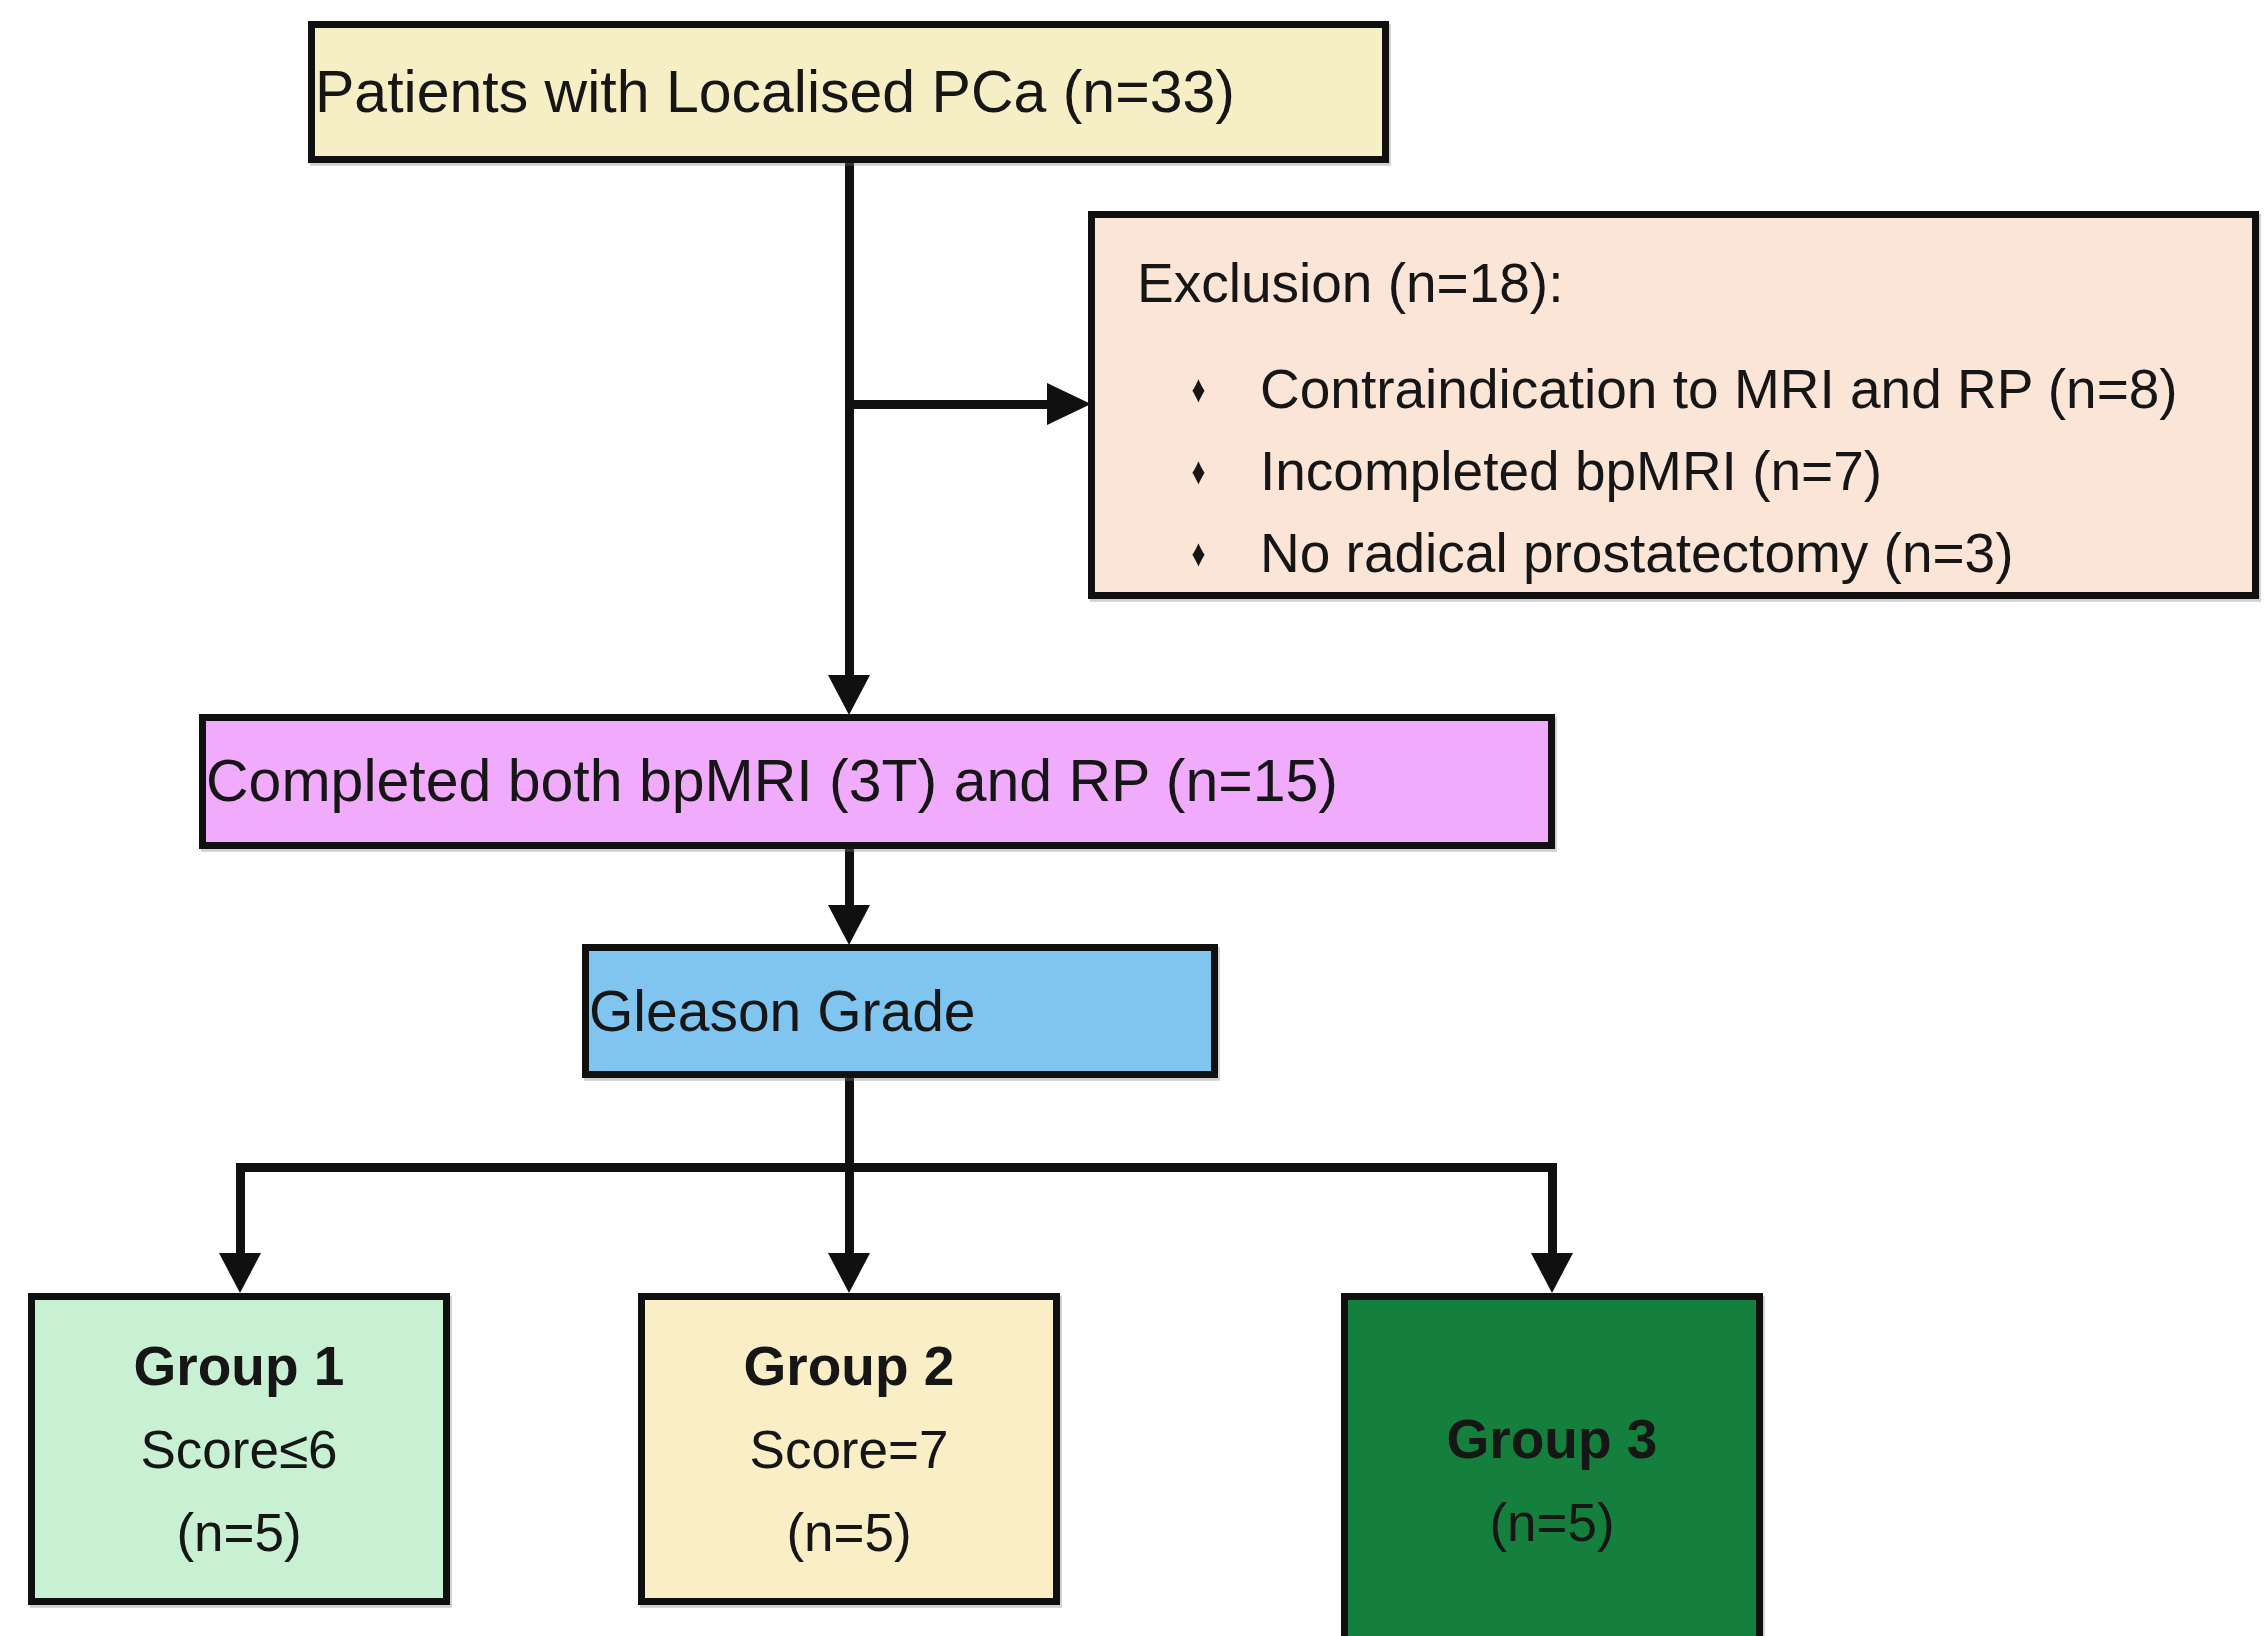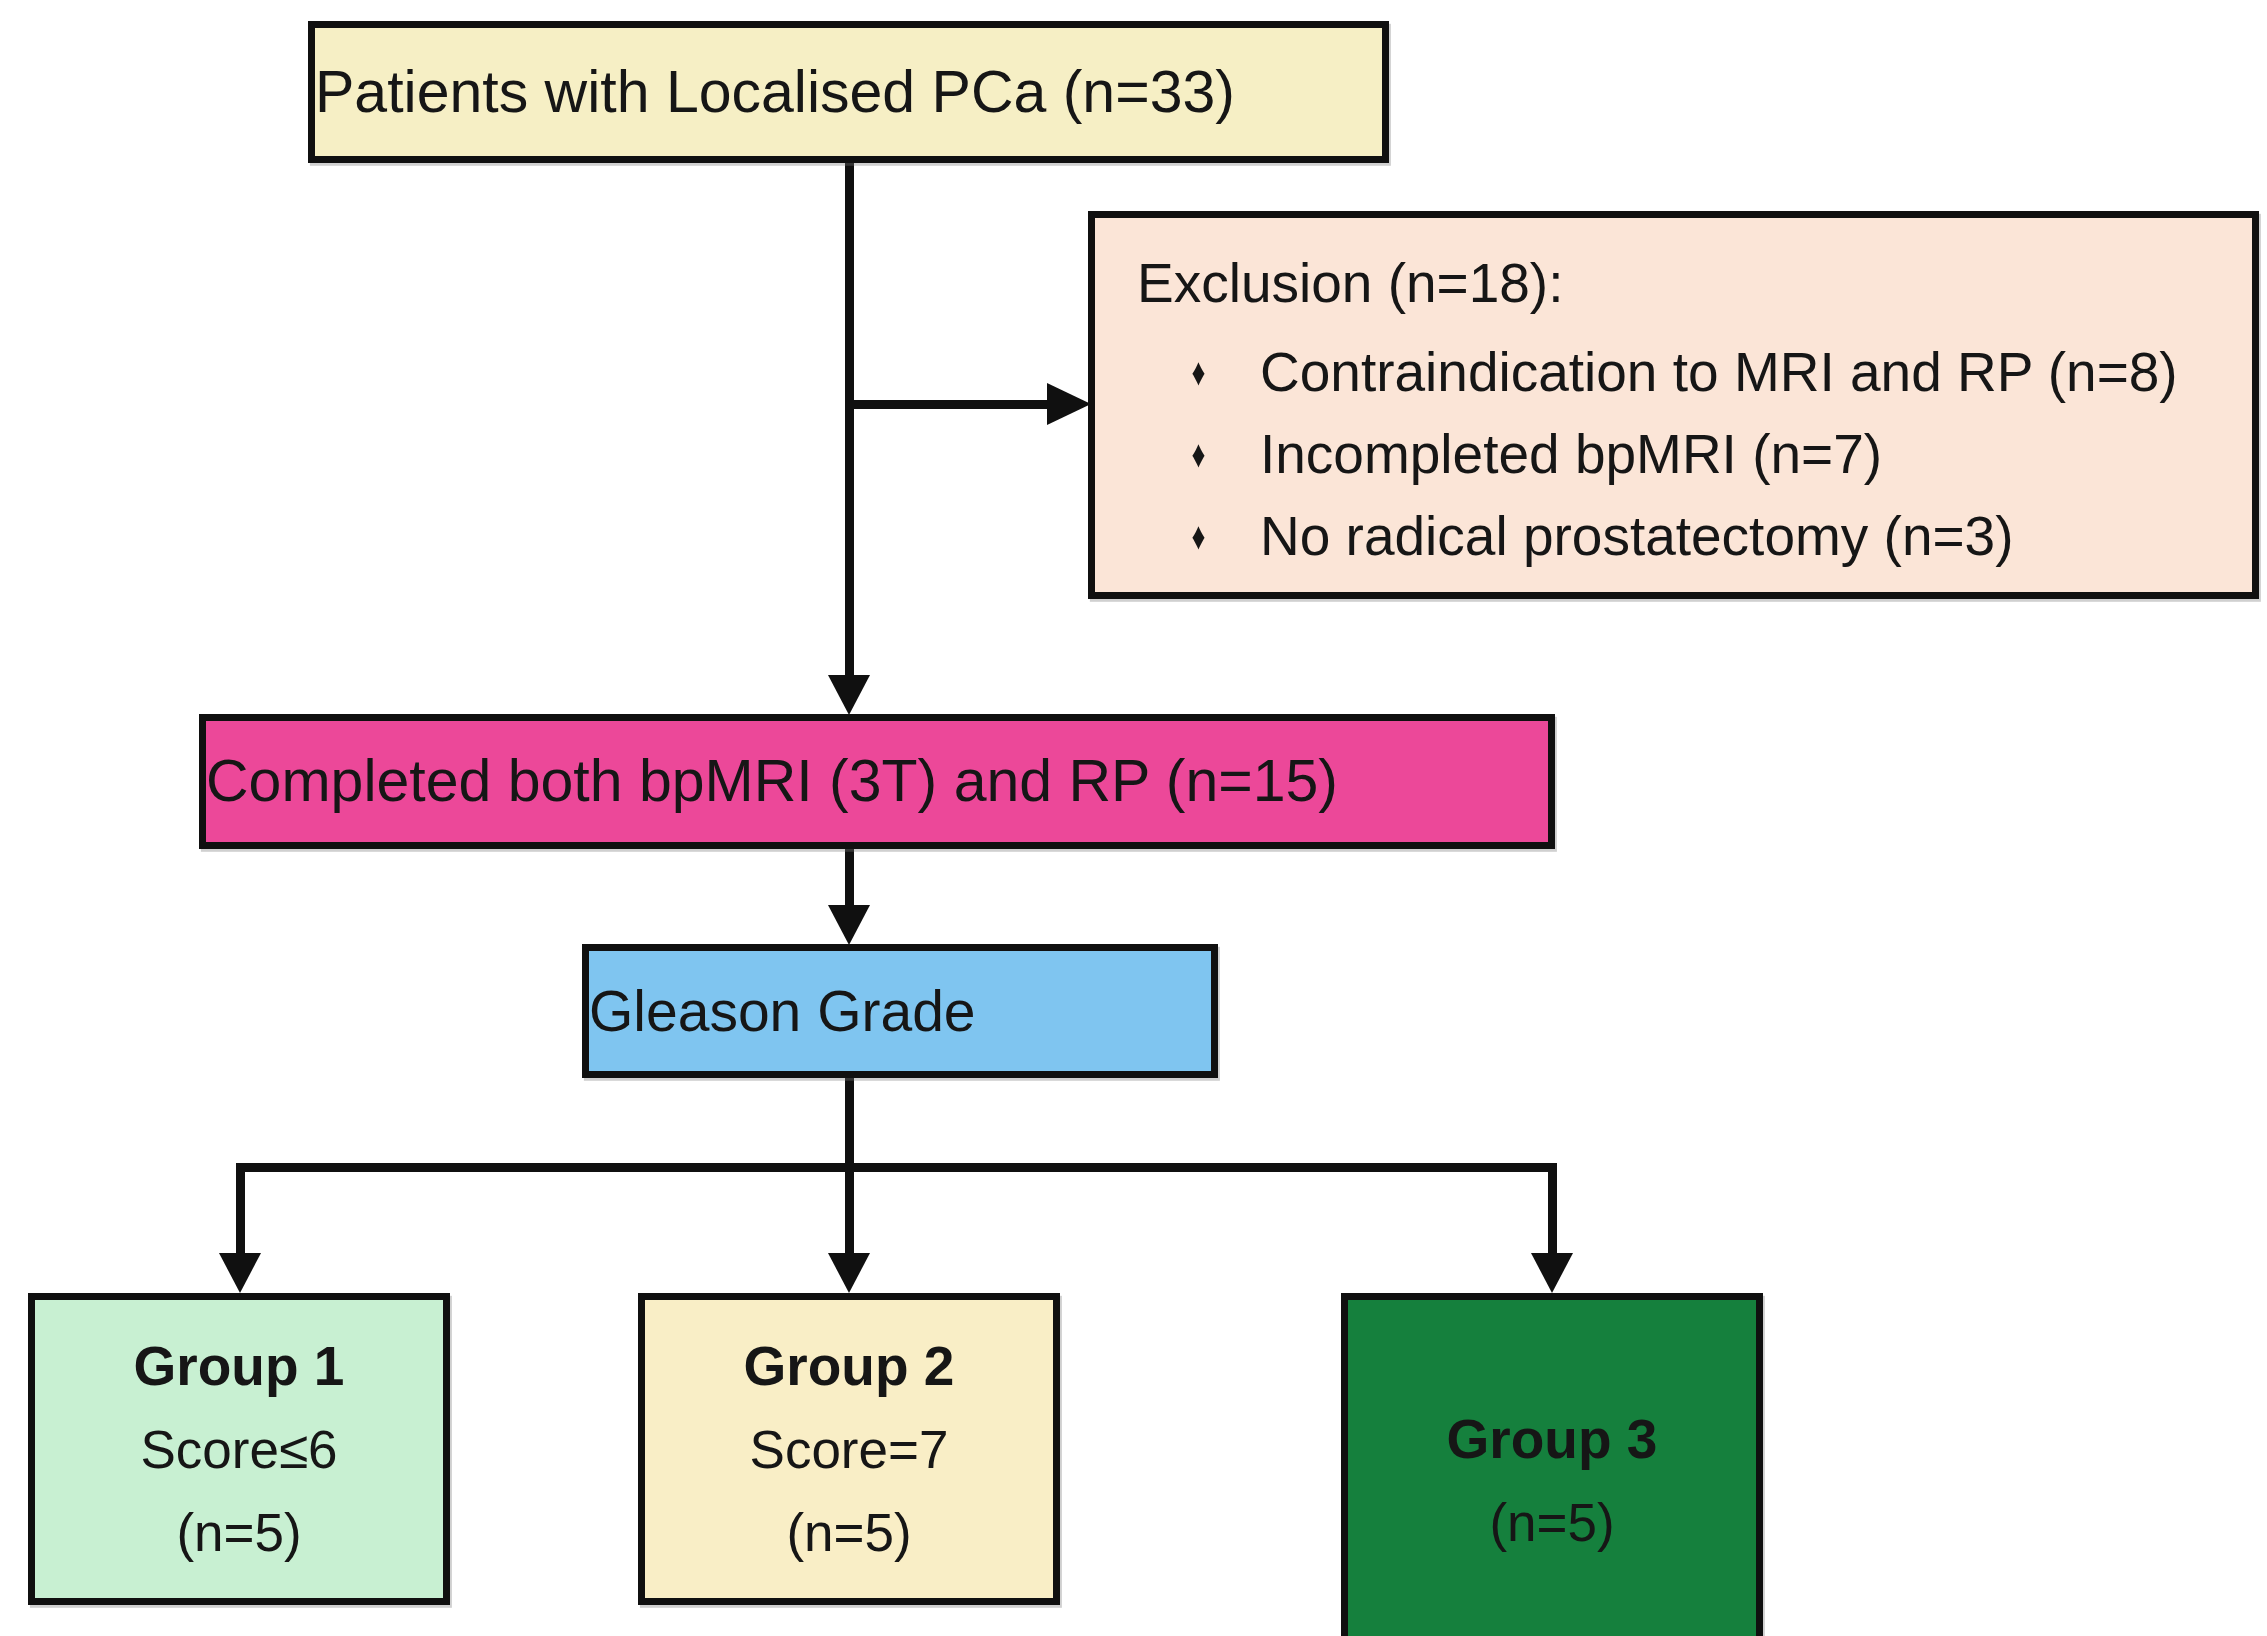--- a/index.html
+++ b/index.html
@@ -28,21 +28,21 @@
     line-height: 1.1;
     white-space: nowrap;
   }
   .gleason-label { font-size: 57px; }
   .exclusion {
     padding: 32px 42px;
   }
   .exclusion-title {
     font-size: 55px;
     line-height: 1.2;
-    margin-bottom: 15px;
+    margin-bottom: 32px;
   }
   .exclusion-item {
     display: flex;
     align-items: center;
     height: 82px;
   }
   .bullet {
     flex: 0 0 123px;
     text-align: center;
     font-size: 38px;
@@ -122,21 +122,21 @@
     <div class="exclusion-item">
       <span class="bullet">♦</span>
       <span class="item-text">Incompleted bpMRI (n=7)</span>
     </div>
     <div class="exclusion-item">
       <span class="bullet">♦</span>
       <span class="item-text">No radical prostatectomy (n=3)</span>
     </div>
   </div>
 
-  <div class="box center" style="left: 199px; top: 714px; width: 1356px; height: 135px; background-color: #ec4899;">
+  <div class="box center" style="left: 199px; top: 714px; width: 1356px; height: 135px; background-color: #f0abfc;">
     <span class="box-label">Completed both bpMRI (3T) and RP (n=15)</span>
   </div>
 
   <div class="box center" style="left: 582px; top: 944px; width: 636px; height: 134px; background-color: rgb(127, 197, 240);">
     <span class="box-label gleason-label">Gleason Grade</span>
   </div>
 
   <div class="box group" style="left: 28px; top: 1293px; width: 422px; height: 312px; background-color: rgb(200, 240, 210);">
     <div class="group-title">Group 1</div>
     <div class="group-line">Score≤6</div>

